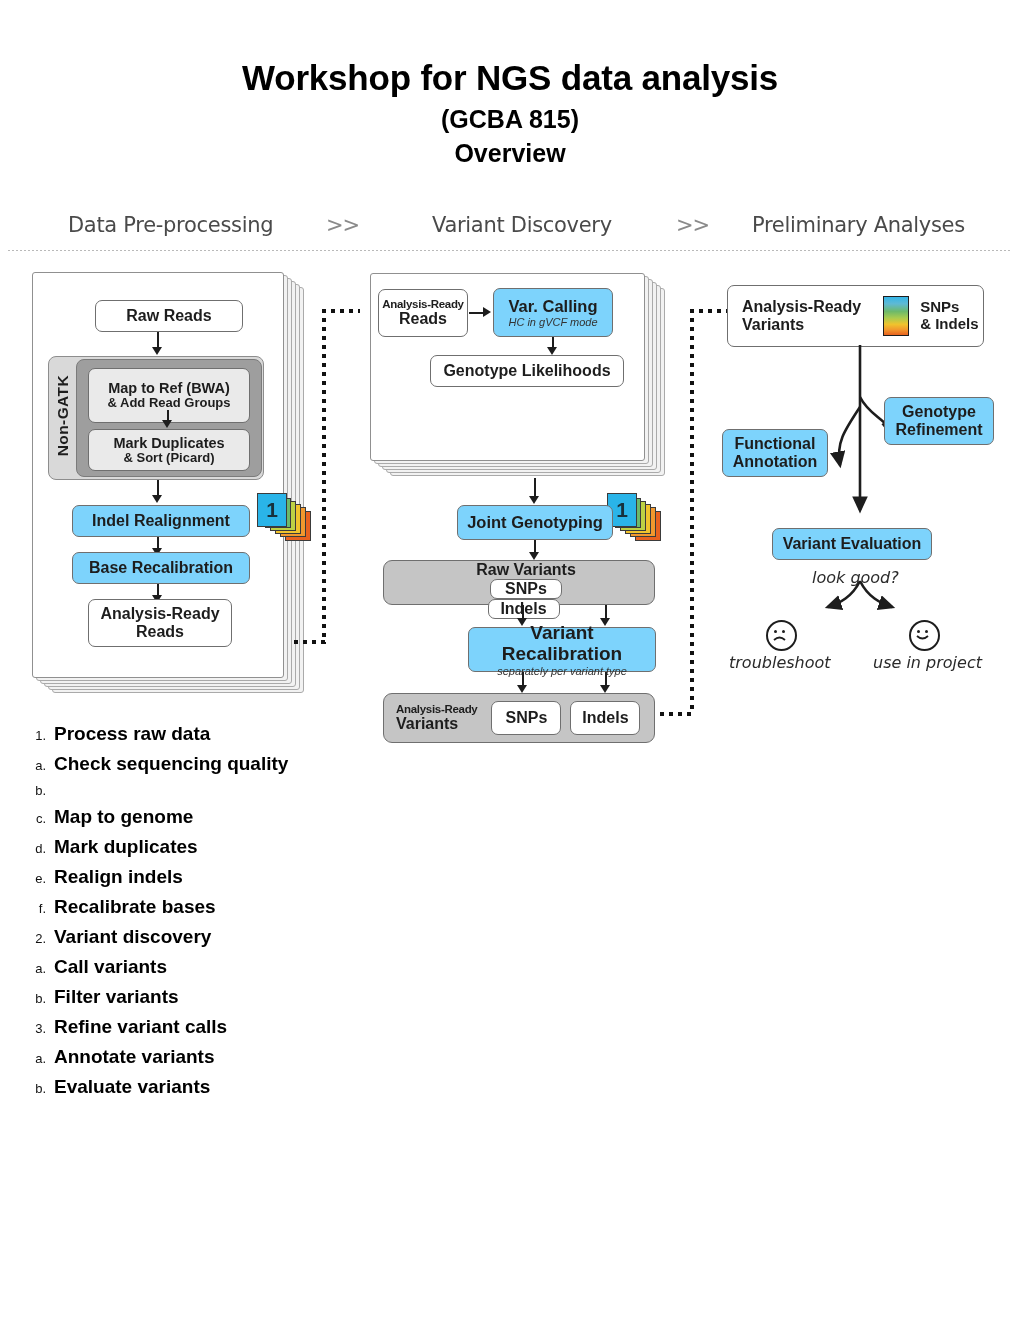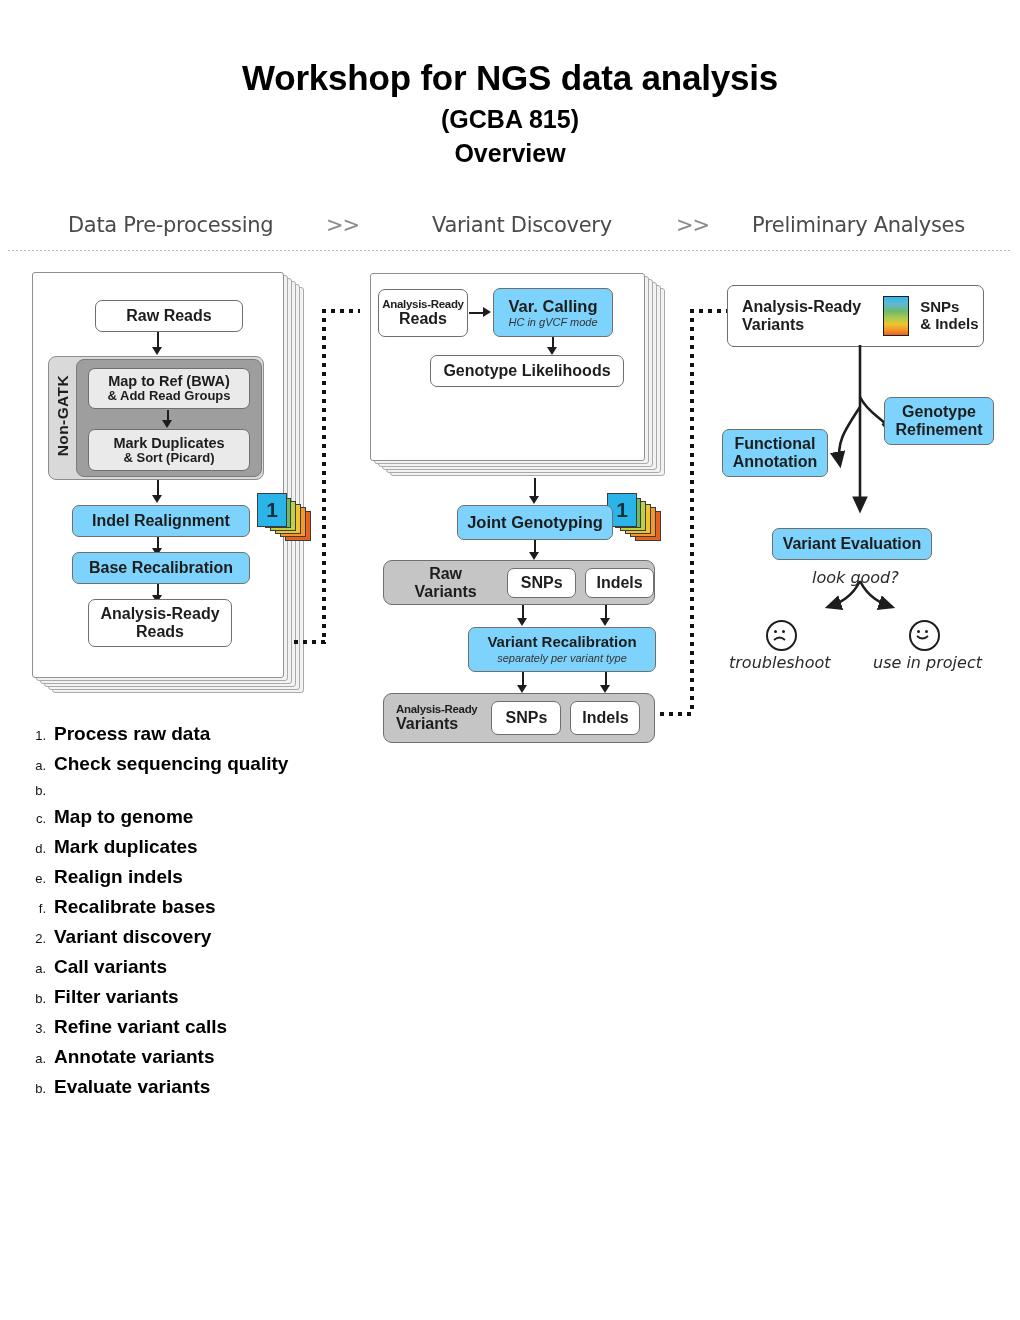--- a/index.html
+++ b/index.html
@@ -151,21 +151,21 @@
   <div class="box white" style="left:95px; top:95px; width:148px; height:32px; font-size:16px;">
     <span>Raw Reads</span>
   </div>
   <div class="vline" style="left:157px; top:127px; height:17px;"></div>
   <div class="ahead" style="left:152px; top:142px;"></div>
 
   <div class="gatk-outer" style="left:48px; top:151px; width:216px; height:124px;"></div>
   <div class="gatk-label" style="left:54px; top:170px;">Non-GATK</div>
   <div class="gatk-inner" style="left:76px; top:154px; width:186px; height:118px;"></div>
 
-  <div class="box lgray" style="left:88px; top:163px; width:162px; height:41px; font-size:14.5px; background:#eaeaea;">
+  <div class="box lgray" style="left:88px; top:163px; width:162px; height:55px; font-size:14.5px; background:#eaeaea;">
     <span>Map to Ref (BWA)</span>
     <span style="font-size:13px;">&amp; Add Read Groups</span>
   </div>
   <div class="vline" style="left:167px; top:205px; height:12px;"></div>
   <div class="ahead" style="left:162px; top:215px;"></div>
   <div class="box lgray" style="left:88px; top:224px; width:162px; height:42px; font-size:14.5px; background:#eaeaea;">
     <span>Mark Duplicates</span>
     <span style="font-size:13px;">&amp; Sort (Picard)</span>
   </div>
 
@@ -238,37 +238,37 @@
   <div class="vline" style="left:534px; top:424px; height:0;"></div>
   <div class="vline" style="left:534px; top:273px; height:20px;"></div>
   <div class="ahead" style="left:529px; top:291px;"></div>
 
   <div class="box lgray" style="left:457px; top:300px; width:156px; height:35px; font-size:16.5px;">
     <span>Joint Genotyping</span>
   </div>
   <div class="vline" style="left:534px; top:335px; height:14px;"></div>
   <div class="ahead" style="left:529px; top:347px;"></div>
 
-  <div class="box mgray" style="left:383px; top:355px; width:272px; height:45px; border-radius:9px; flex-direction:row; justify-content:flex-start;">
+  <div class="box mgray" style="left:383px; top:355px; width:272px; height:45px; border-radius:9px; flex-direction:column; justify-content:flex-start;">
     <span style="font-size:16px; margin-left:14px;">Raw Variants</span>
     <span class="box white" style="position:relative; left:0; margin-left:14px; width:72px; height:30px; font-size:16px;">
       <span>SNPs</span>
     </span>
     <span class="box white" style="position:relative; left:0; margin-left:9px; width:72px; height:30px; font-size:16px;">
       <span>Indels</span>
     </span>
   </div>
 
   <div class="vline" style="left:522px; top:400px; height:15px;"></div>
   <div class="ahead" style="left:517px; top:413px;"></div>
   <div class="vline" style="left:605px; top:400px; height:15px;"></div>
   <div class="ahead" style="left:600px; top:413px;"></div>
 
   <div class="box lgray" style="left:468px; top:422px; width:188px; height:45px;">
-    <span style="font-size:15px;">Variant Recalibration</span>
+    <span style="font-size:19px;">Variant Recalibration</span>
     <span class="sub">separately per variant type</span>
   </div>
   <div class="vline" style="left:522px; top:467px; height:15px;"></div>
   <div class="ahead" style="left:517px; top:480px;"></div>
   <div class="vline" style="left:605px; top:467px; height:15px;"></div>
   <div class="ahead" style="left:600px; top:480px;"></div>
 
   <div class="box mgray" style="left:383px; top:488px; width:272px; height:50px; border-radius:9px; flex-direction:row; justify-content:flex-start;">
     <span style="display:flex;flex-direction:column;align-items:flex-start;margin-left:12px;">
       <span class="tiny">Analysis-Ready</span>

